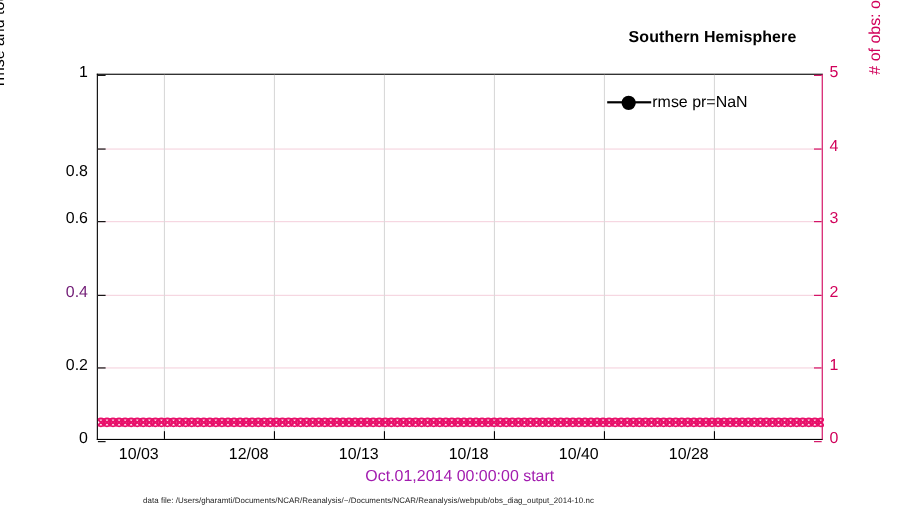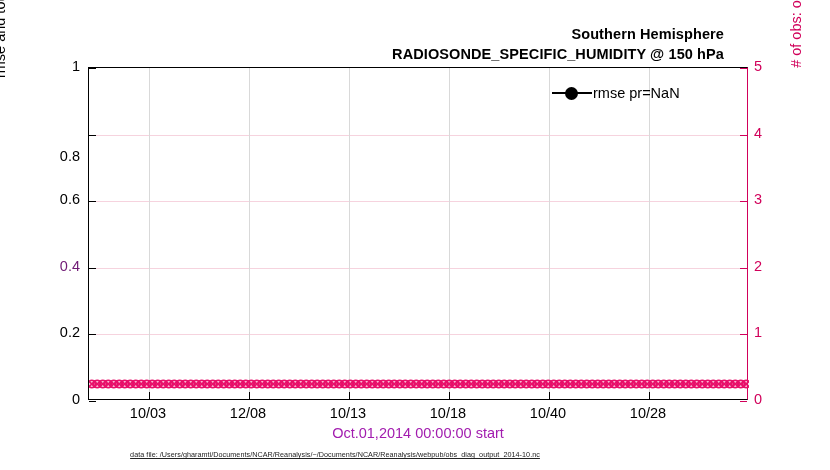--- a/index.html
+++ b/index.html
@@ -98,21 +98,21 @@
   .ytick-right-txt {
     position: absolute;
     text-align: left;
     font-size: 14.5px;
     color: #d1005a;
     white-space: nowrap;
     width: 40px;
   }
   .xtick-txt {
     position: absolute;
-    text-align: center;
+    text-align: left;
     font-size: 14.5px;
     color: #000;
     white-space: nowrap;
     width: 80px;
   }
 
   
   #ylabel-left-title {
     position: absolute;
     left: -8px;
@@ -148,21 +148,20 @@
   }
   #footer-note {
     position: absolute;
     left: 0;
     top: 450px;
     width: 670px;
     text-align: center;
     font-size: 7.2px;
     color: #222;
     letter-spacing: 0.05px;
-    text-decoration: underline;
   }
 
   
   #legend {
     position: absolute;
     left: 552px;
     top: 82px;
     width: 196px;
   }
   .legend-row {
@@ -213,21 +212,20 @@
     width: 100%;
     height: 16px;
     overflow: visible;
   }
 </style>
 </head>
 <body>
 
 <div id="title-block">
   <div class="title-line">Southern Hemisphere</div>
-  <div class="title-line">RADIOSONDE_SPECIFIC_HUMIDITY @ 150 hPa</div>
 </div>
 
 <div id="plot-area">
   <div id="grid-h">
       <div class="gridline-h" style="top: 266px; background: rgb(246, 211, 222);"></div>
       <div class="gridline-h" style="top: 200px; background: rgb(246, 211, 222);"></div>
       <div class="gridline-h" style="top: 133px; background: rgb(246, 211, 222);"></div>
       <div class="gridline-h" style="top: 67px; background: rgb(246, 211, 222);"></div>
     </div>
   <div id="grid-v">

